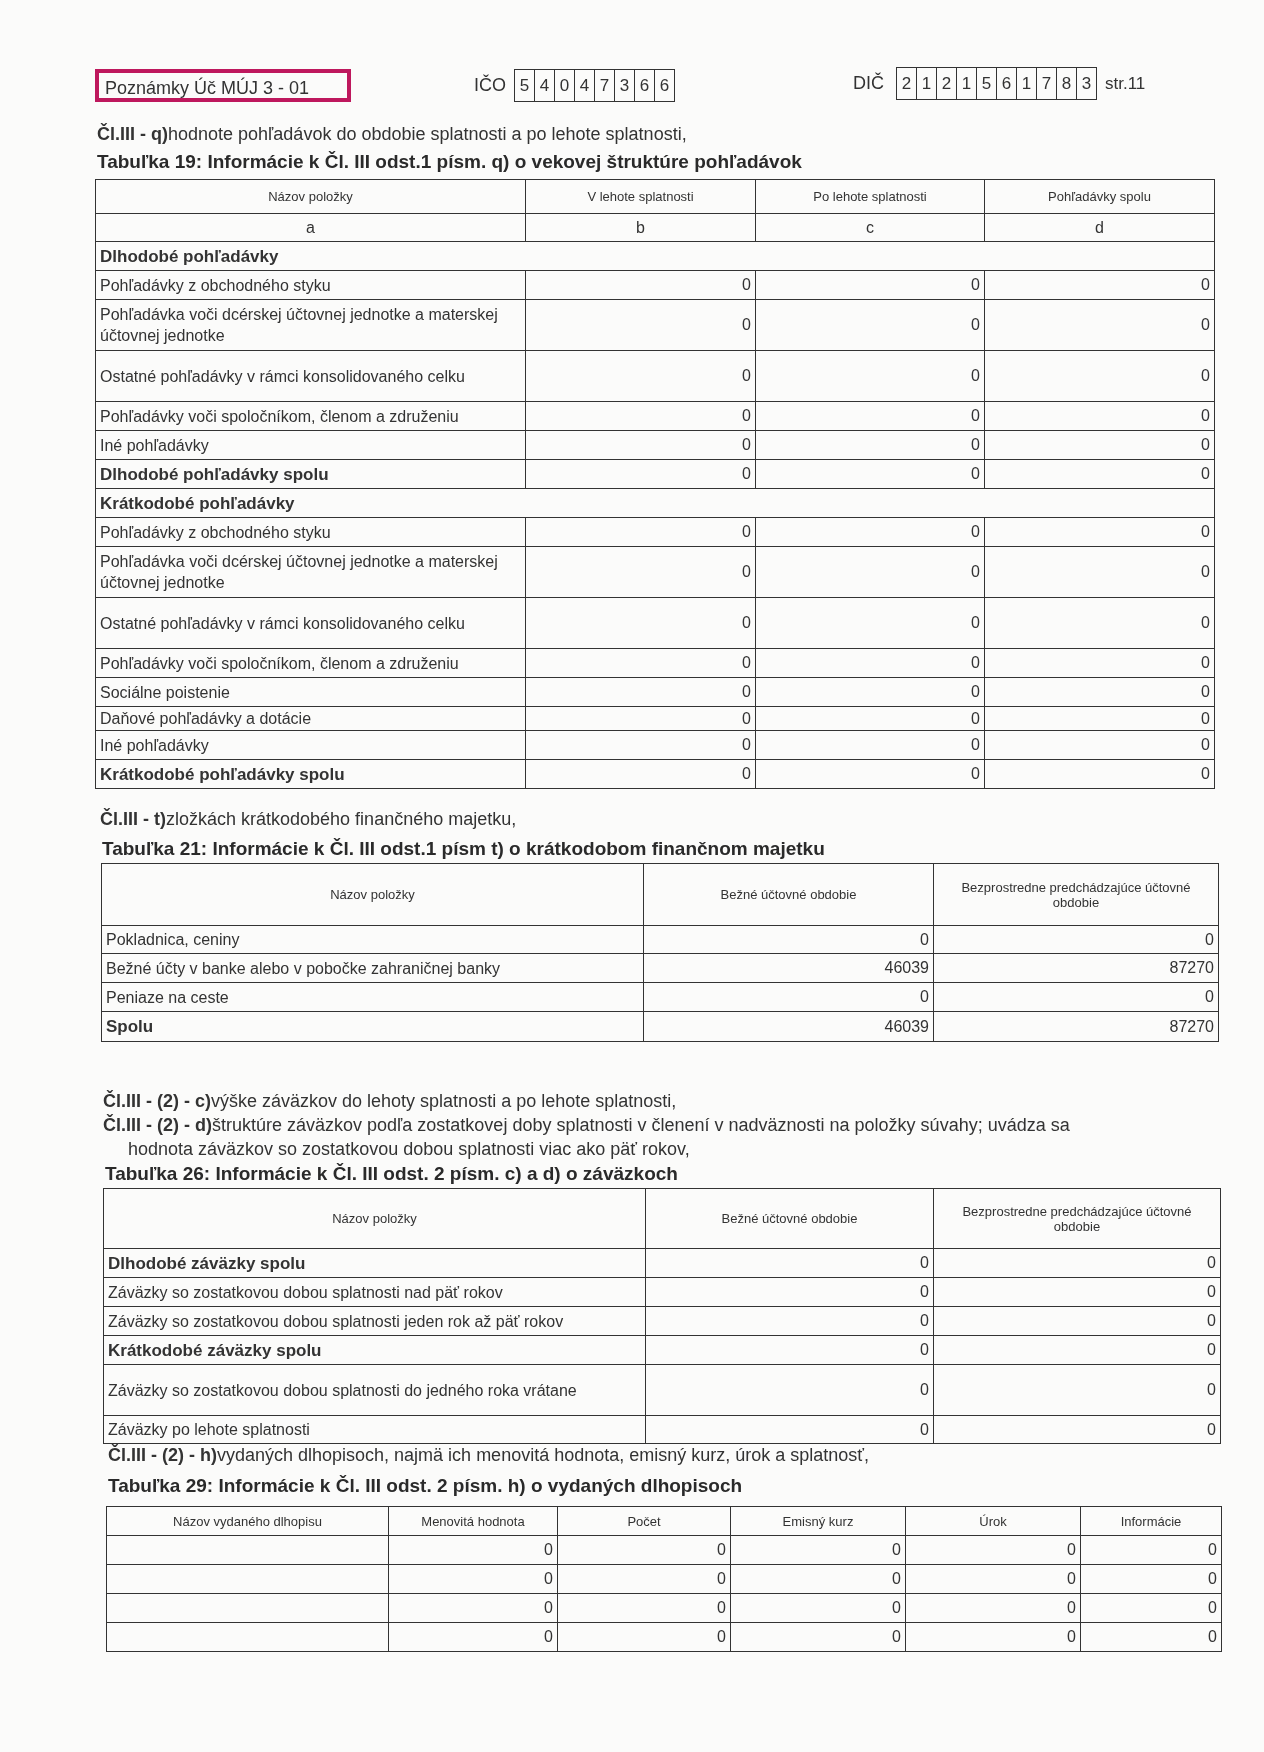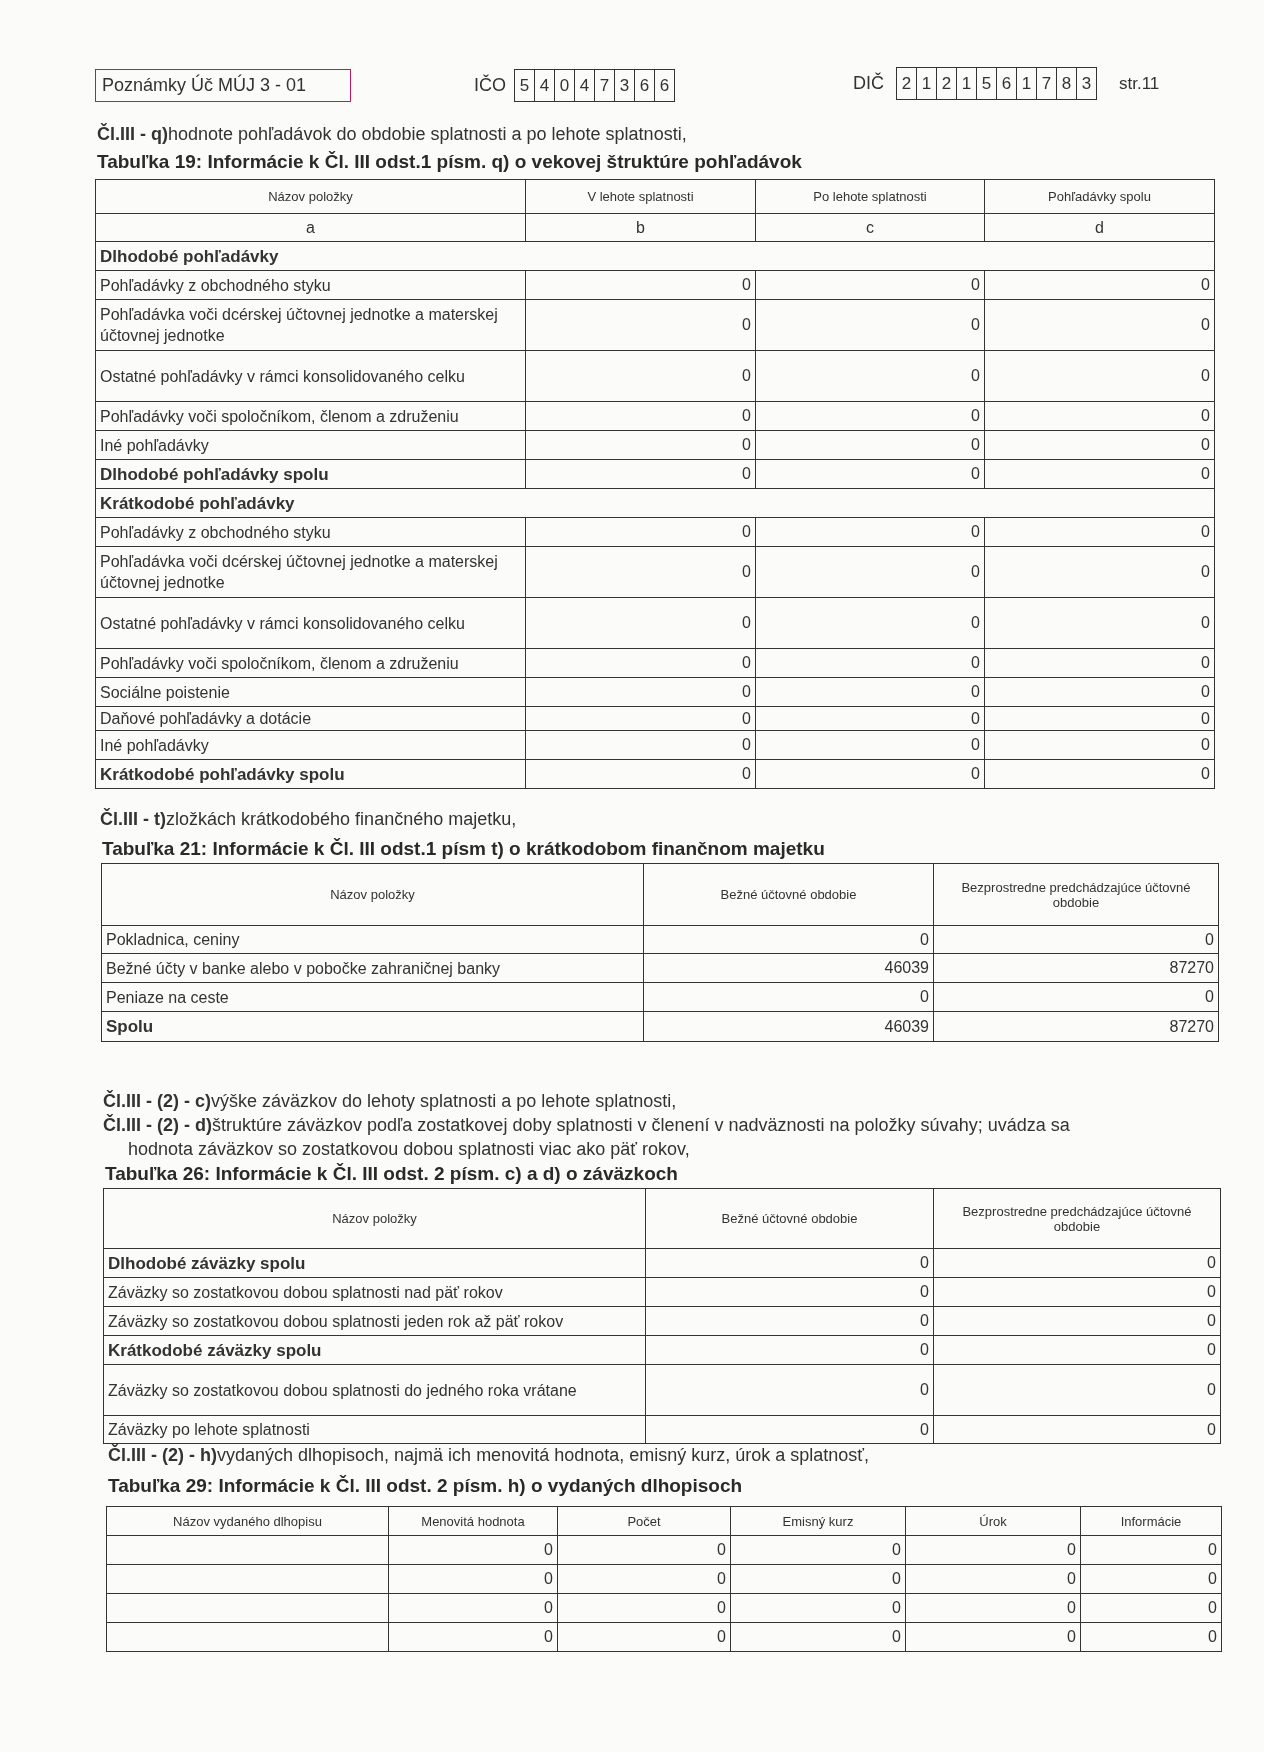--- a/index.html
+++ b/index.html
@@ -1,19 +1,19 @@
 <!DOCTYPE html>
 <html><head>
 <meta charset="utf-8">
 <style>
   html, body { margin:0; padding:0; }
   body { width:1264px; height:1752px; background:#fbfbfa; position:relative; overflow:hidden;
          font-family:"Liberation Sans", sans-serif; color:#2a2a2a; }
   .abs { position:absolute; }
-  .hdr-box { left:95px; top:69px; width:256px; height:33px; border:1px solid #be185d; box-sizing:border-box;
+  .hdr-box { left:95px; top:69px; width:256px; height:33px; border:4px solid #be185d; box-sizing:border-box;
              font-size:18px; line-height:31px; padding-left:6px; color:#333; }
   .id-label { font-size:18px; color:#333; line-height:33px; }
   .digits { display:flex; border:1px solid #333; height:33px; box-sizing:border-box; }
   .digit { width:19px; border-right:1px solid #333; text-align:center; font-size:17px; line-height:31px; color:#333; }
   .digit:last-child { border-right:none; }
   .pg { font-size:17px; color:#333; line-height:33px; }
   .sec { font-size:18px; color:#333; white-space:nowrap; }
   .sec b { font-weight:bold; }
   .tt { font-size:19px; font-weight:bold; color:#2a2a2a; white-space:nowrap; }
   table { border-collapse:collapse; position:absolute; table-layout:fixed; }
@@ -53,21 +53,21 @@
     <span class="digit">1</span>
     <span class="digit">2</span>
     <span class="digit">1</span>
     <span class="digit">5</span>
     <span class="digit">6</span>
     <span class="digit">1</span>
     <span class="digit">7</span>
     <span class="digit">8</span>
     <span class="digit">3</span>
   </div>
-  <span class="pg" style="margin-left:14px;">str.11</span>
+  <span class="pg" style="">str.11</span>
 </div>
 
 <div class="abs sec" style="left:97px; top:124px;">
   <b>Čl.III - q)</b><span>hodnote pohľadávok do obdobie splatnosti a po lehote splatnosti,</span>
 </div>
 <div class="abs tt" style="left:97px; top:151px;">Tabuľka 19: Informácie k Čl. III odst.1 písm. q) o vekovej štruktúre pohľadávok</div>
 
 <table class="t19" style="left:95px; top:179px; width:1119px;">
   <colgroup>
       <col style="width:430px">

